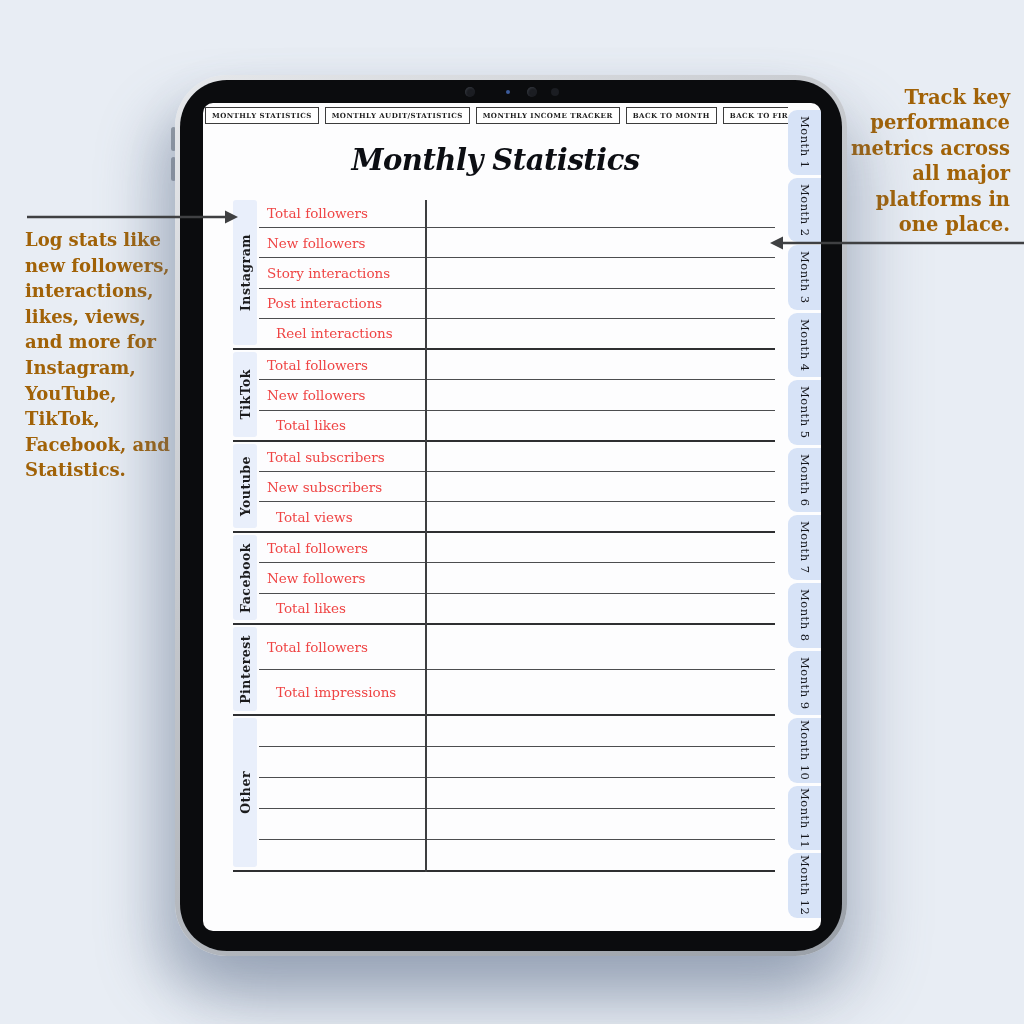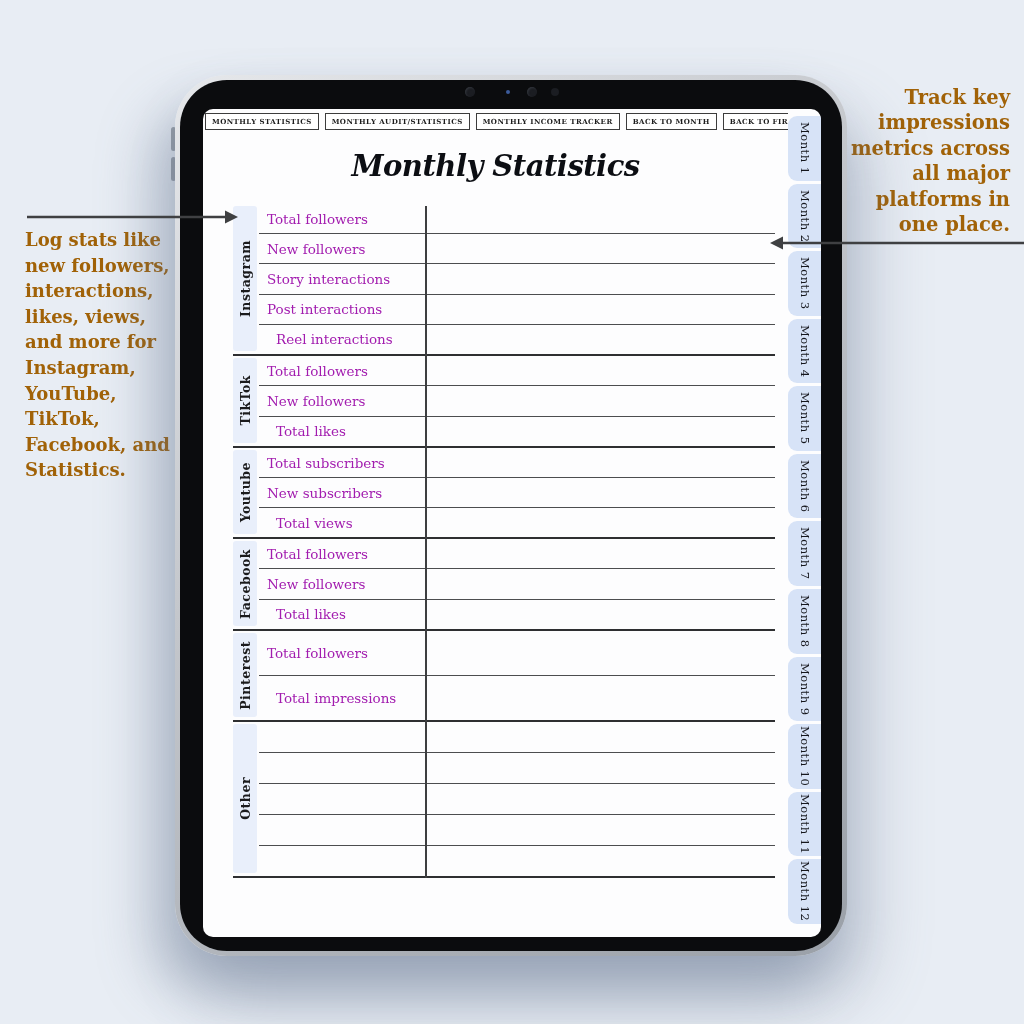--- a/index.html
+++ b/index.html
@@ -17,21 +17,21 @@
   .tablet{position:absolute;left:175px;top:75px;width:672px;height:881px;border-radius:52px;
           background:linear-gradient(145deg,#e6e8eb 0%,#c4c7cc 40%,#9aa0a8 100%);
           box-shadow:-22px 34px 55px rgba(96,112,140,.40),20px 40px 65px rgba(96,112,140,.33);z-index:2;}
   .bezel{position:absolute;inset:5px;border-radius:47px;background:#0b0c0e;}
   .cam-strip{position:absolute;left:285px;top:6px;width:110px;height:12px;}
   .cam{position:absolute;border-radius:50%;background:#1b1d22;}
   .cam.c1{left:0;top:1px;width:10px;height:10px;box-shadow:inset 1px 1px 2px #32353c;}
   .cam.c2{left:41px;top:4px;width:4px;height:4px;background:#3c5c9b;}
   .cam.c3{left:62px;top:1px;width:10px;height:10px;box-shadow:inset 1px 1px 2px #32353c;}
   .cam.c4{left:86px;top:2px;width:8px;height:8px;}
-  .screen{position:absolute;left:28px;top:34px;width:618px;height:828px;background:#fdfdfe;
+  .screen{position:absolute;left:28px;top:28px;width:618px;height:828px;background:#fdfdfe;
           border-radius:10px;overflow:hidden;}
 
   
   .nav-row{position:absolute;left:2px;top:4px;right:33px;height:17px;display:flex;gap:6px;overflow:hidden;}
   .nav-tab{border:1px solid #3c3c3c;background:#ffffff;color:#1d1d1d;font-weight:bold;font-size:7px;
            letter-spacing:.45px;padding:0 6px;white-space:nowrap;display:flex;align-items:center;flex:0 0 auto;}
 
   
   .page-title{position:absolute;top:40px;left:0;width:585px;text-align:center;
               font-style:italic;font-weight:bold;font-size:29px;color:#0c0e13;letter-spacing:-.5px;}
@@ -42,21 +42,21 @@
   .section{display:flex;position:relative;border-bottom:2px solid #2e2f31;box-sizing:border-box;}
   .sec-a{height:152px;} .sec-b{height:92px;} .sec-c{height:91px;}
   .sec-d{height:92px;} .sec-e{height:91px;} .sec-f{height:156px;}
   .band{width:24px;margin:2px 0 3px 0;background:#e9effb;border-radius:3px;
         display:flex;align-items:center;justify-content:center;}
   .platform{writing-mode:vertical-rl;transform:rotate(180deg);font-weight:bold;font-size:12.5px;
             color:#1b1b1d;letter-spacing:.5px;white-space:nowrap;}
   .rows{flex:1;display:flex;flex-direction:column;margin-left:2px;}
   .trow{flex:1;display:flex;align-items:center;border-bottom:1px solid #4c4d4f;}
   .trow:last-child{border-bottom:none;margin-left:9px;}
-  .metric{padding-left:8px;font-size:13.5px;color:#a21caf;width:182px;flex:0 0 auto;}
+  .metric{padding-left:8px;font-size:13.5px;color:#ef4444;width:182px;flex:0 0 auto;}
   .value-cell{flex:1;height:100%;}
 
   
   .month-tabs{position:absolute;top:7px;right:0;bottom:13px;width:33px;display:flex;
               flex-direction:column;gap:3px;}
   .mtab{flex:1;background:#d7e3f7;border-radius:9px 0 0 9px;display:flex;align-items:center;
         justify-content:center;}
   .mtab span{writing-mode:vertical-rl;font-size:11.5px;color:#15161c;letter-spacing:.5px;white-space:nowrap;}
 </style>
 </head>
@@ -72,21 +72,21 @@
     <div>and more for</div>
     <div>Instagram,</div>
     <div>YouTube,</div>
     <div>TikTok,</div>
     <div>Facebook, and</div>
     <div>Statistics.</div>
   </div>
 
   <div class="note note-right">
     <div>Track key</div>
-    <div>impressions</div>
+    <div>performance</div>
     <div>metrics across</div>
     <div>all major</div>
     <div>platforms in</div>
     <div>one place.</div>
   </div>
 
   <div class="side-btn" style="top:127px;height:24px;"></div>
   <div class="side-btn" style="top:157px;height:24px;"></div>
 
   <div class="tablet">

